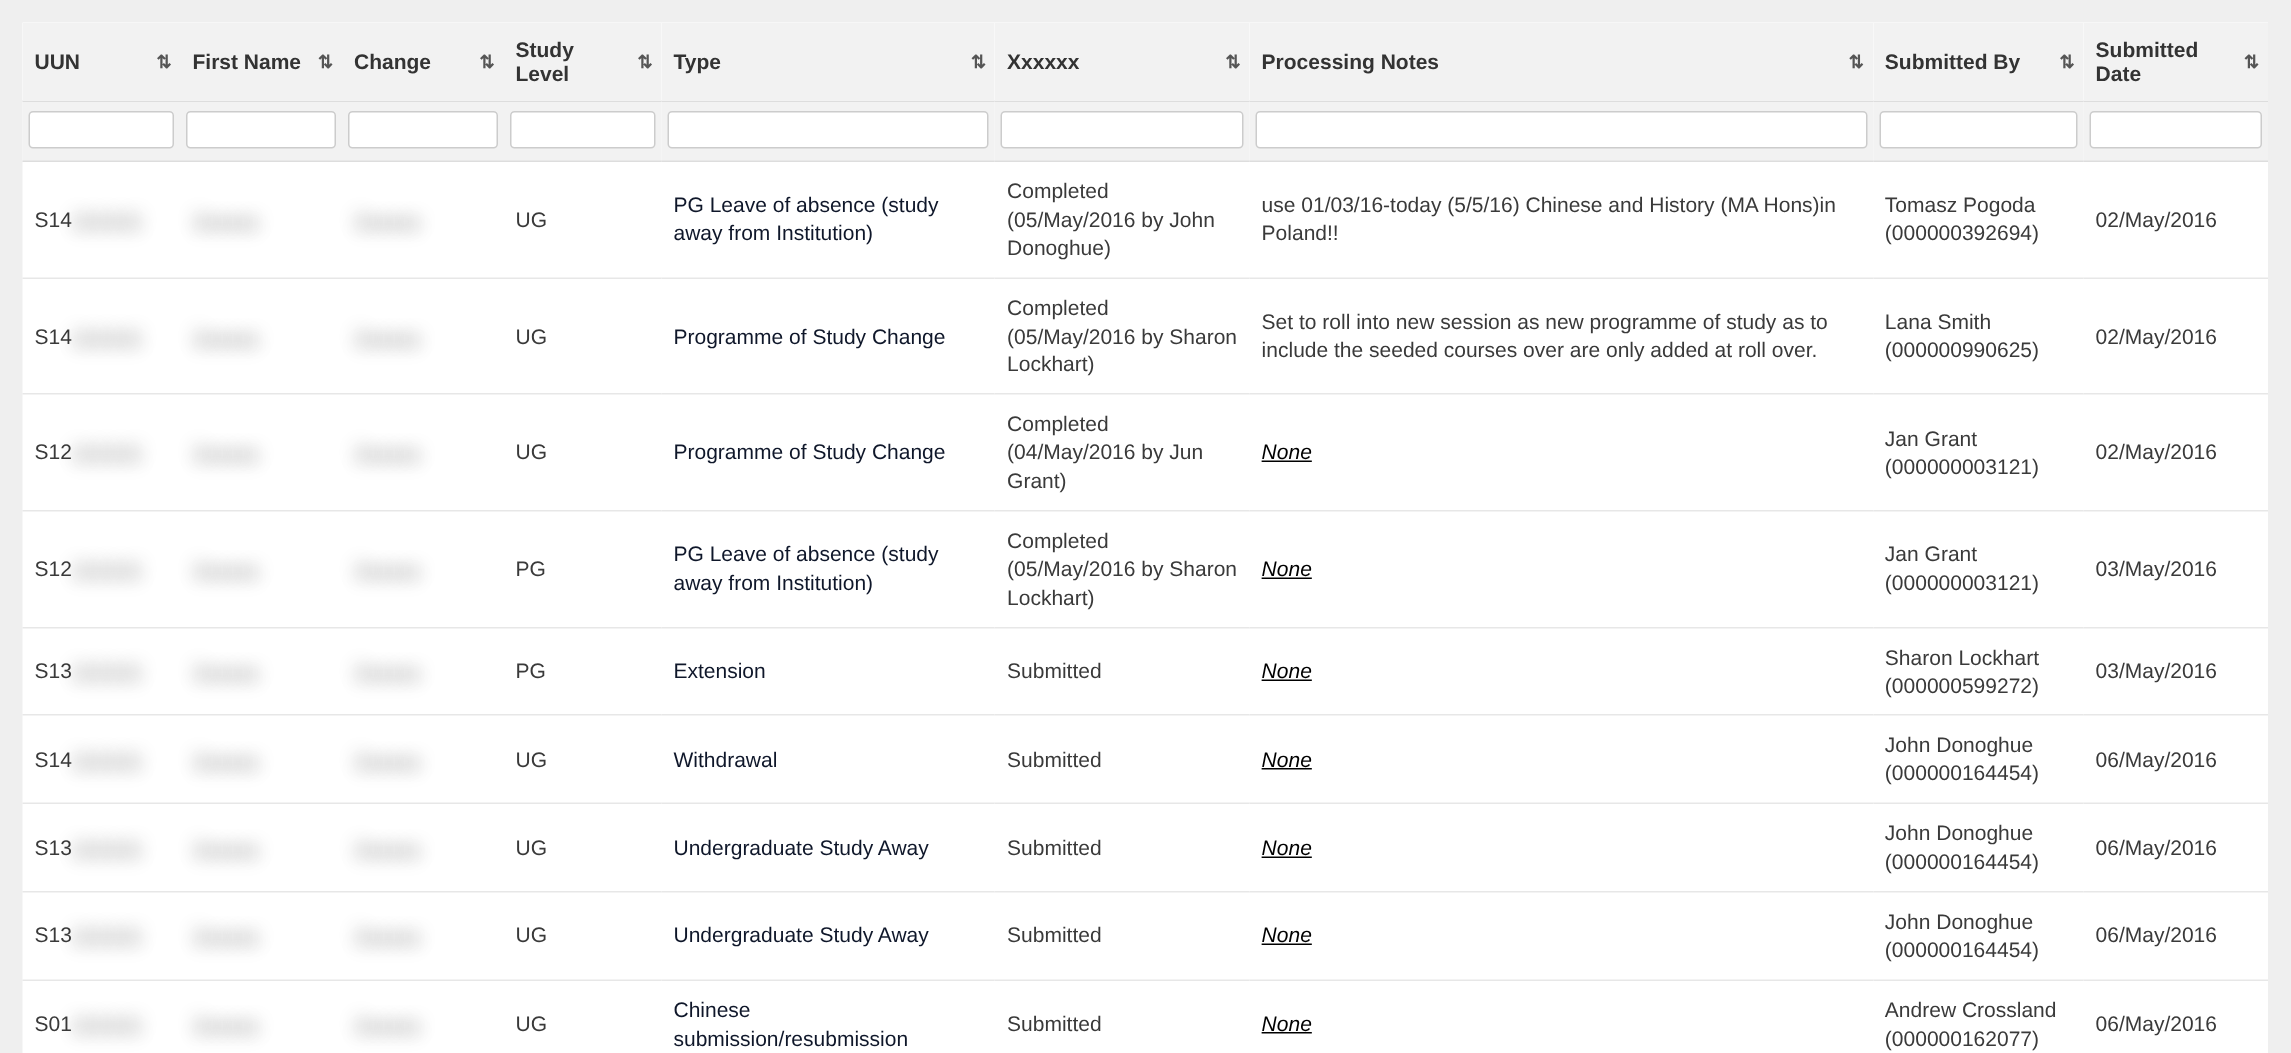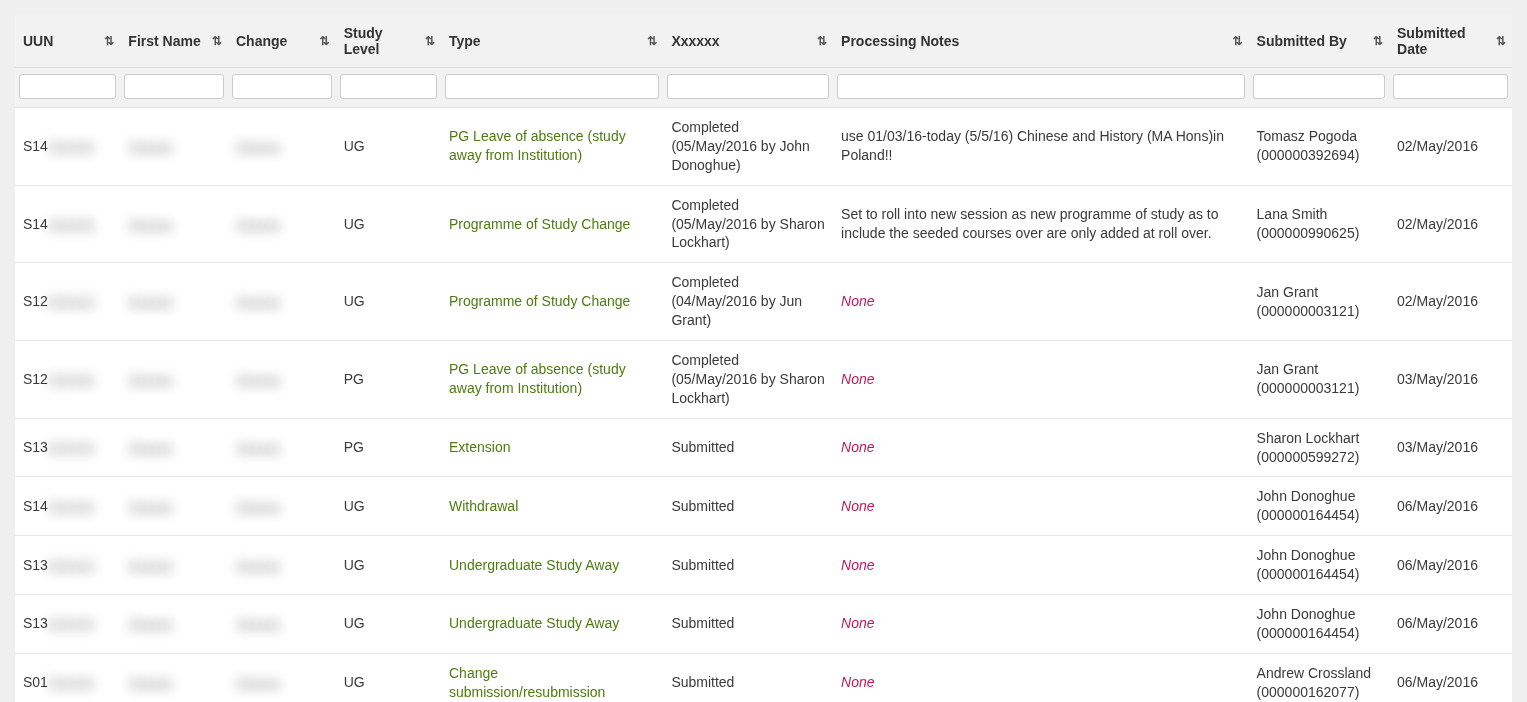--- a/index.html
+++ b/index.html
@@ -61,26 +61,27 @@
     border-bottom: 1px solid #e7e7e7;
   }
   tbody td {
     padding: 10px 8px;
     vertical-align: middle;
     font-size: 14px;
     line-height: 1.35;
     word-wrap: break-word;
   }
   a.link {
-    color: #4d7c0f;
+    color: #0f172a;
     text-decoration: none;
   }
   .none-italic {
     font-style: italic;
-    color: #be185d;
+    color: #000000;
+    text-decoration: underline;
   }
   .blurred {
     color: transparent;
     text-shadow: 0 0 12px rgba(0,0,0,0.45);
     user-select: none;
     display: inline-block;
     text-decoration: underline;
   }
   
   col.c-uun   { width: 90px; }
@@ -220,21 +221,21 @@
           <td>Submitted</td>
           <td><span class="none-italic">None</span></td>
           <td>John Donoghue (000000164454)</td>
           <td>06/May/2016</td>
         </tr>
         <tr>
           <td><span>S01</span><span class="blurred">XXXXX</span></td>
           <td><span class="blurred">Xxxxxx</span></td>
           <td><span class="blurred">Xxxxxx</span></td>
           <td>UG</td>
-          <td><a href="#" class="link">Change submission/resubmission</a></td>
+          <td><a href="#" class="link">Chinese submission/resubmission</a></td>
           <td>Submitted</td>
           <td><span class="none-italic">None</span></td>
           <td>Andrew Crossland (000000162077)</td>
           <td>06/May/2016</td>
         </tr>
       </tbody>
 </table>
 </div>
 
 </body></html>

